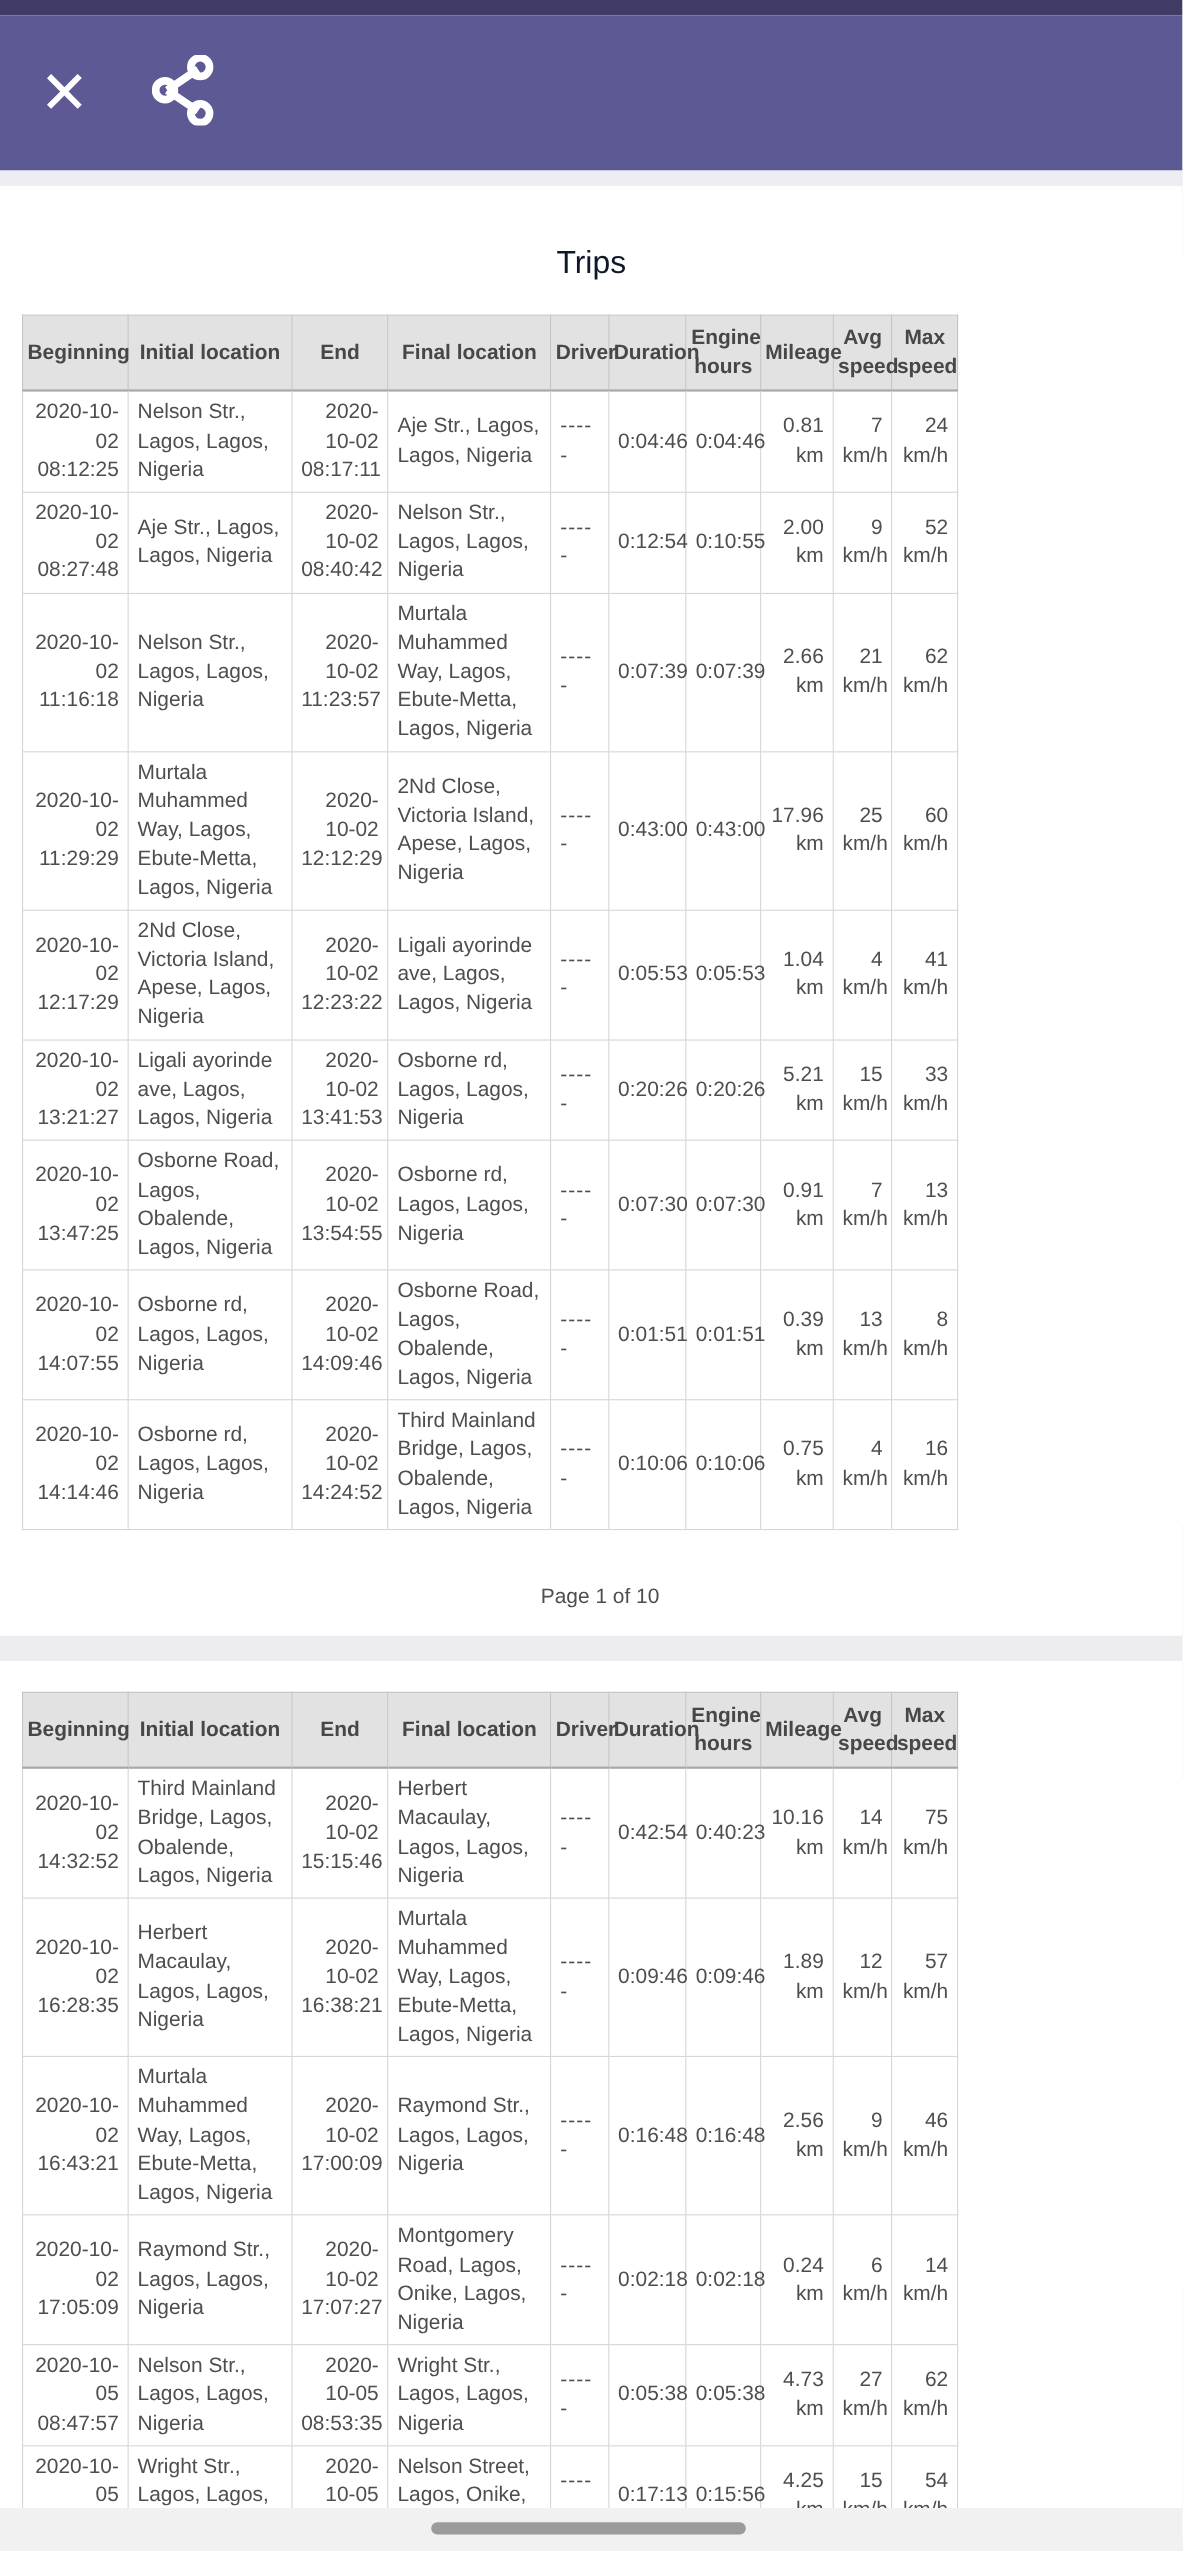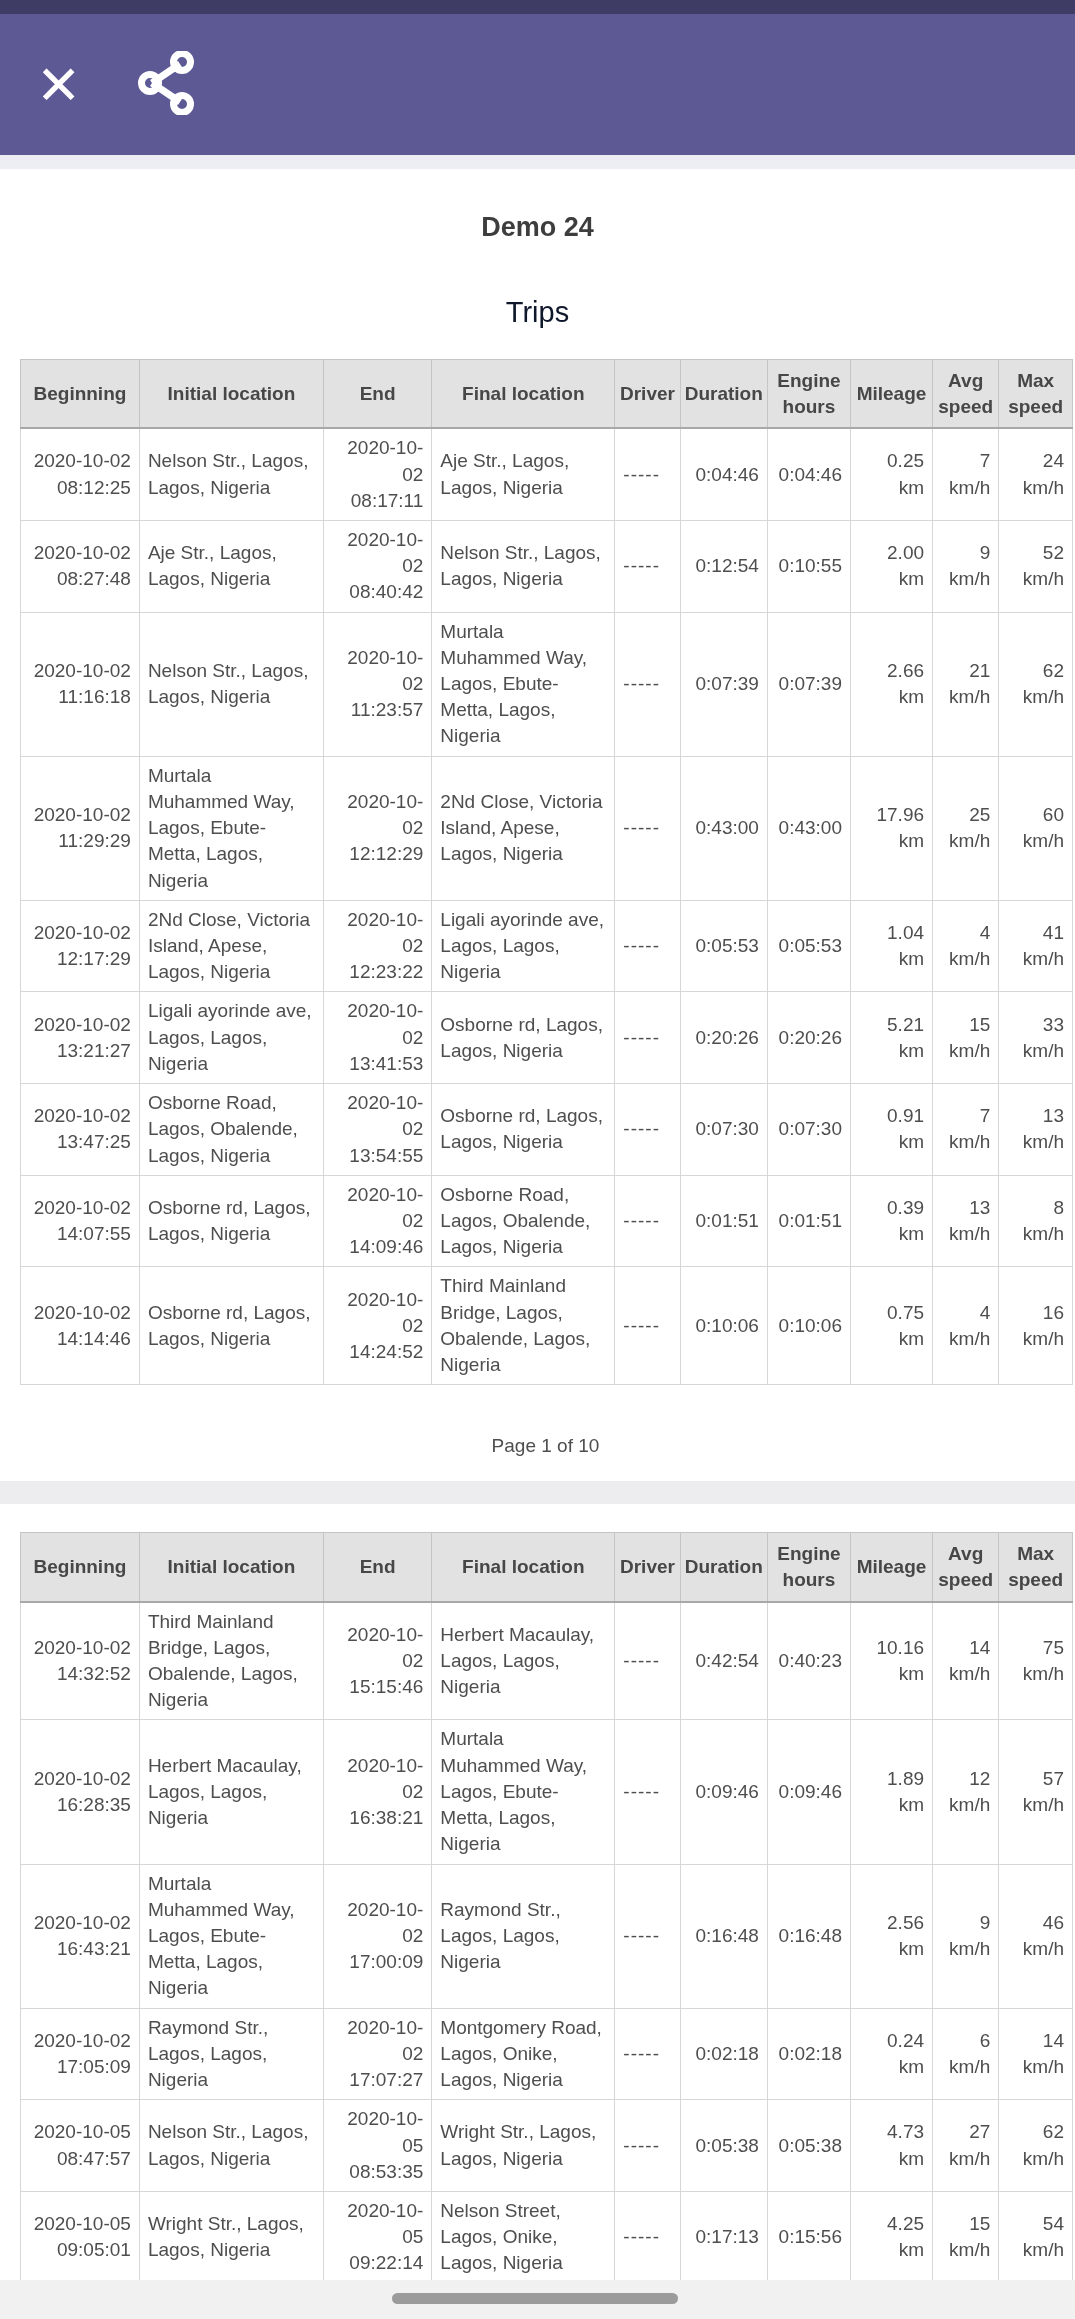--- a/index.html
+++ b/index.html
@@ -15,21 +15,21 @@
 
   .header-gap { height:14px; background:#edeef3; }
 
   
   .page { background:#fff; padding:1px 0; }
   .page + .page { margin-top:23px; }
   .doc-title { text-align:center; font-size:27px; font-weight:bold; color:#3d3d3d; margin-top:42px; }
   .section-title { text-align:center; font-size:29px; color:#0f172a; margin-top:53px; margin-bottom:30px; }
   .page-pad-top { height:27px; }
 
-  table.trips { border-collapse:collapse; width:1053px; margin:0 18px 0 20px; table-layout:fixed; }
+  table.trips { border-collapse:collapse; width:851px; margin:0 18px 0 20px; table-layout:fixed; }
   table.trips th {
     background:#e2e2e2; color:#474747; font-size:19px; font-weight:bold;
     border:1px solid #c5c5c5; border-bottom:2px solid #a8a8a8;
     padding:8px 4px; text-align:center; line-height:1.35;
   }
   table.trips td {
     border:1px solid #d6d6d6; color:#4e4e4e; font-size:19px; line-height:1.38;
     padding:6px 8px; vertical-align:middle; background:#fff;
   }
   td.c-right { text-align:right; }
@@ -66,21 +66,20 @@
           </g>
         </svg>
       </span>
     </div>
   </div>
 
   <div class="header-gap"></div>
 
   <div id="pages-container">
   <div class="page">
-    <div class="doc-title">Demo 24</div>
     <div class="section-title">Trips</div>
 
     <table class="trips">
       <colgroup>
         <col style="width:11.3%">
             <col style="width:17.5%">
             <col style="width:10.3%">
             <col style="width:17.4%">
         <col style="width:6.2%">
             <col style="width:8.3%">
@@ -107,21 +106,21 @@
             <tr>
               <td class="c-begin">2020-10-02
 08:12:25</td>
               <td class="c-left">Nelson Str., Lagos, Lagos, Nigeria</td>
               <td class="c-end">2020-10-02
 08:17:11</td>
               <td class="c-left">Aje Str., Lagos, Lagos, Nigeria</td>
               <td class="c-left c-driver">-----</td>
               <td class="c-right">0:04:46</td>
               <td class="c-right">0:04:46</td>
-              <td class="c-right">0.25 km</td>
+              <td class="c-right">0.81 km</td>
               <td class="c-right">7 km/h</td>
               <td class="c-right">24 km/h</td>
             </tr>
             <tr>
               <td class="c-begin">2020-10-02
 08:27:48</td>
               <td class="c-left">Aje Str., Lagos, Lagos, Nigeria</td>
               <td class="c-end">2020-10-02
 08:40:42</td>
               <td class="c-left">Nelson Str., Lagos, Lagos, Nigeria</td>

